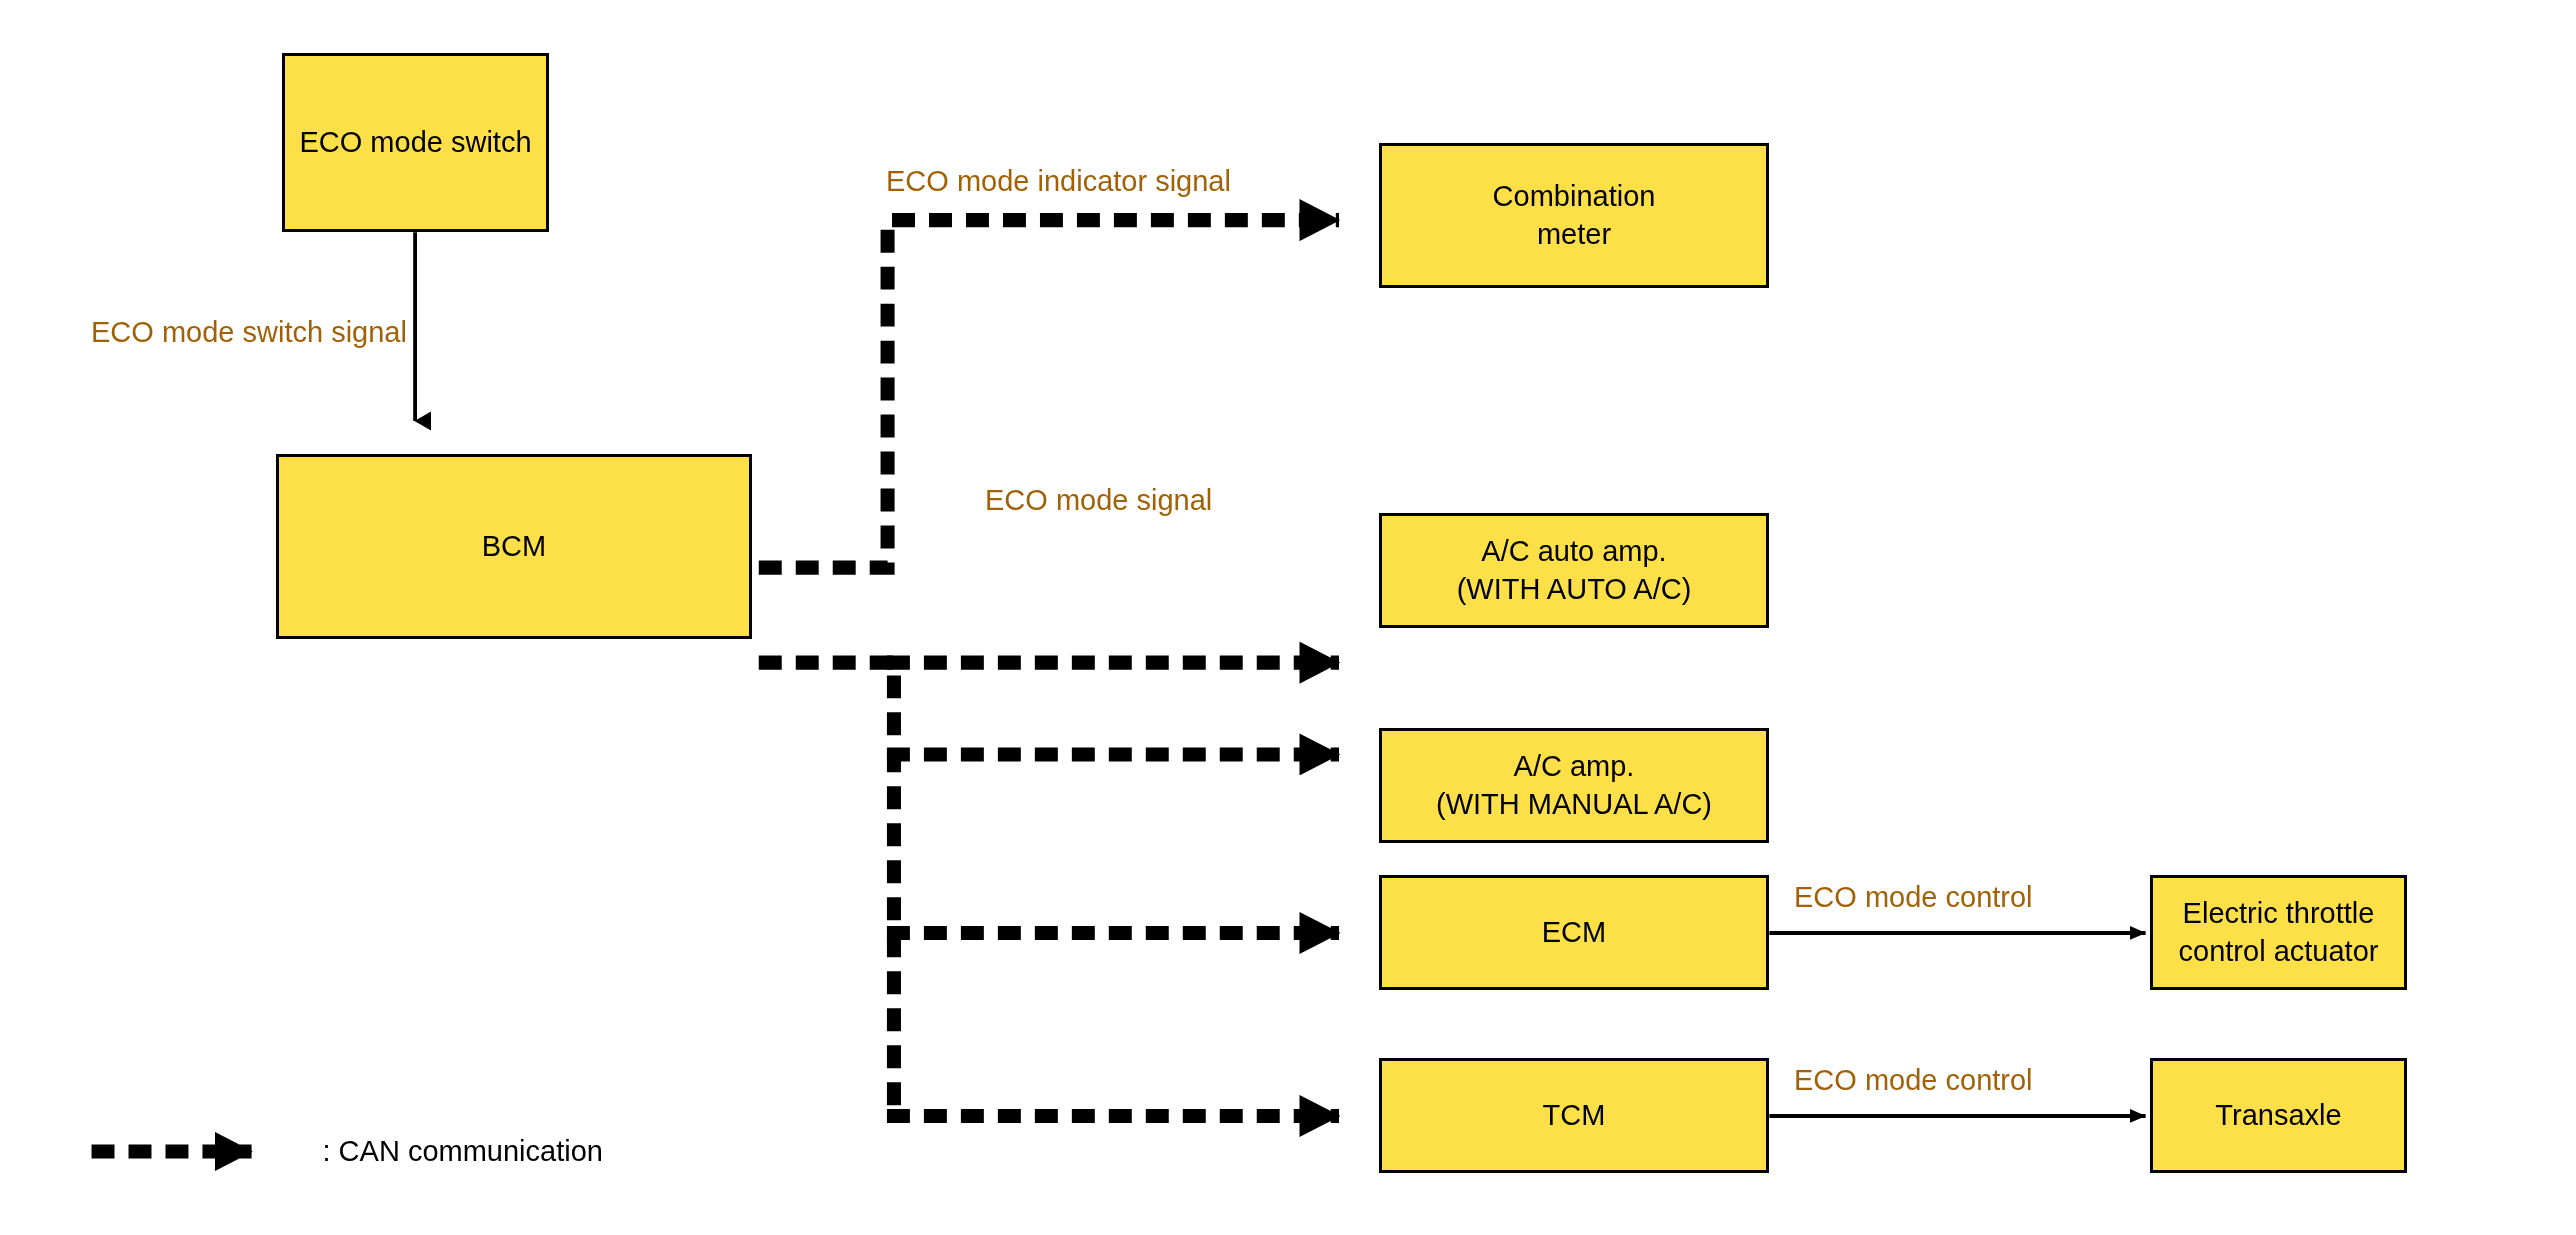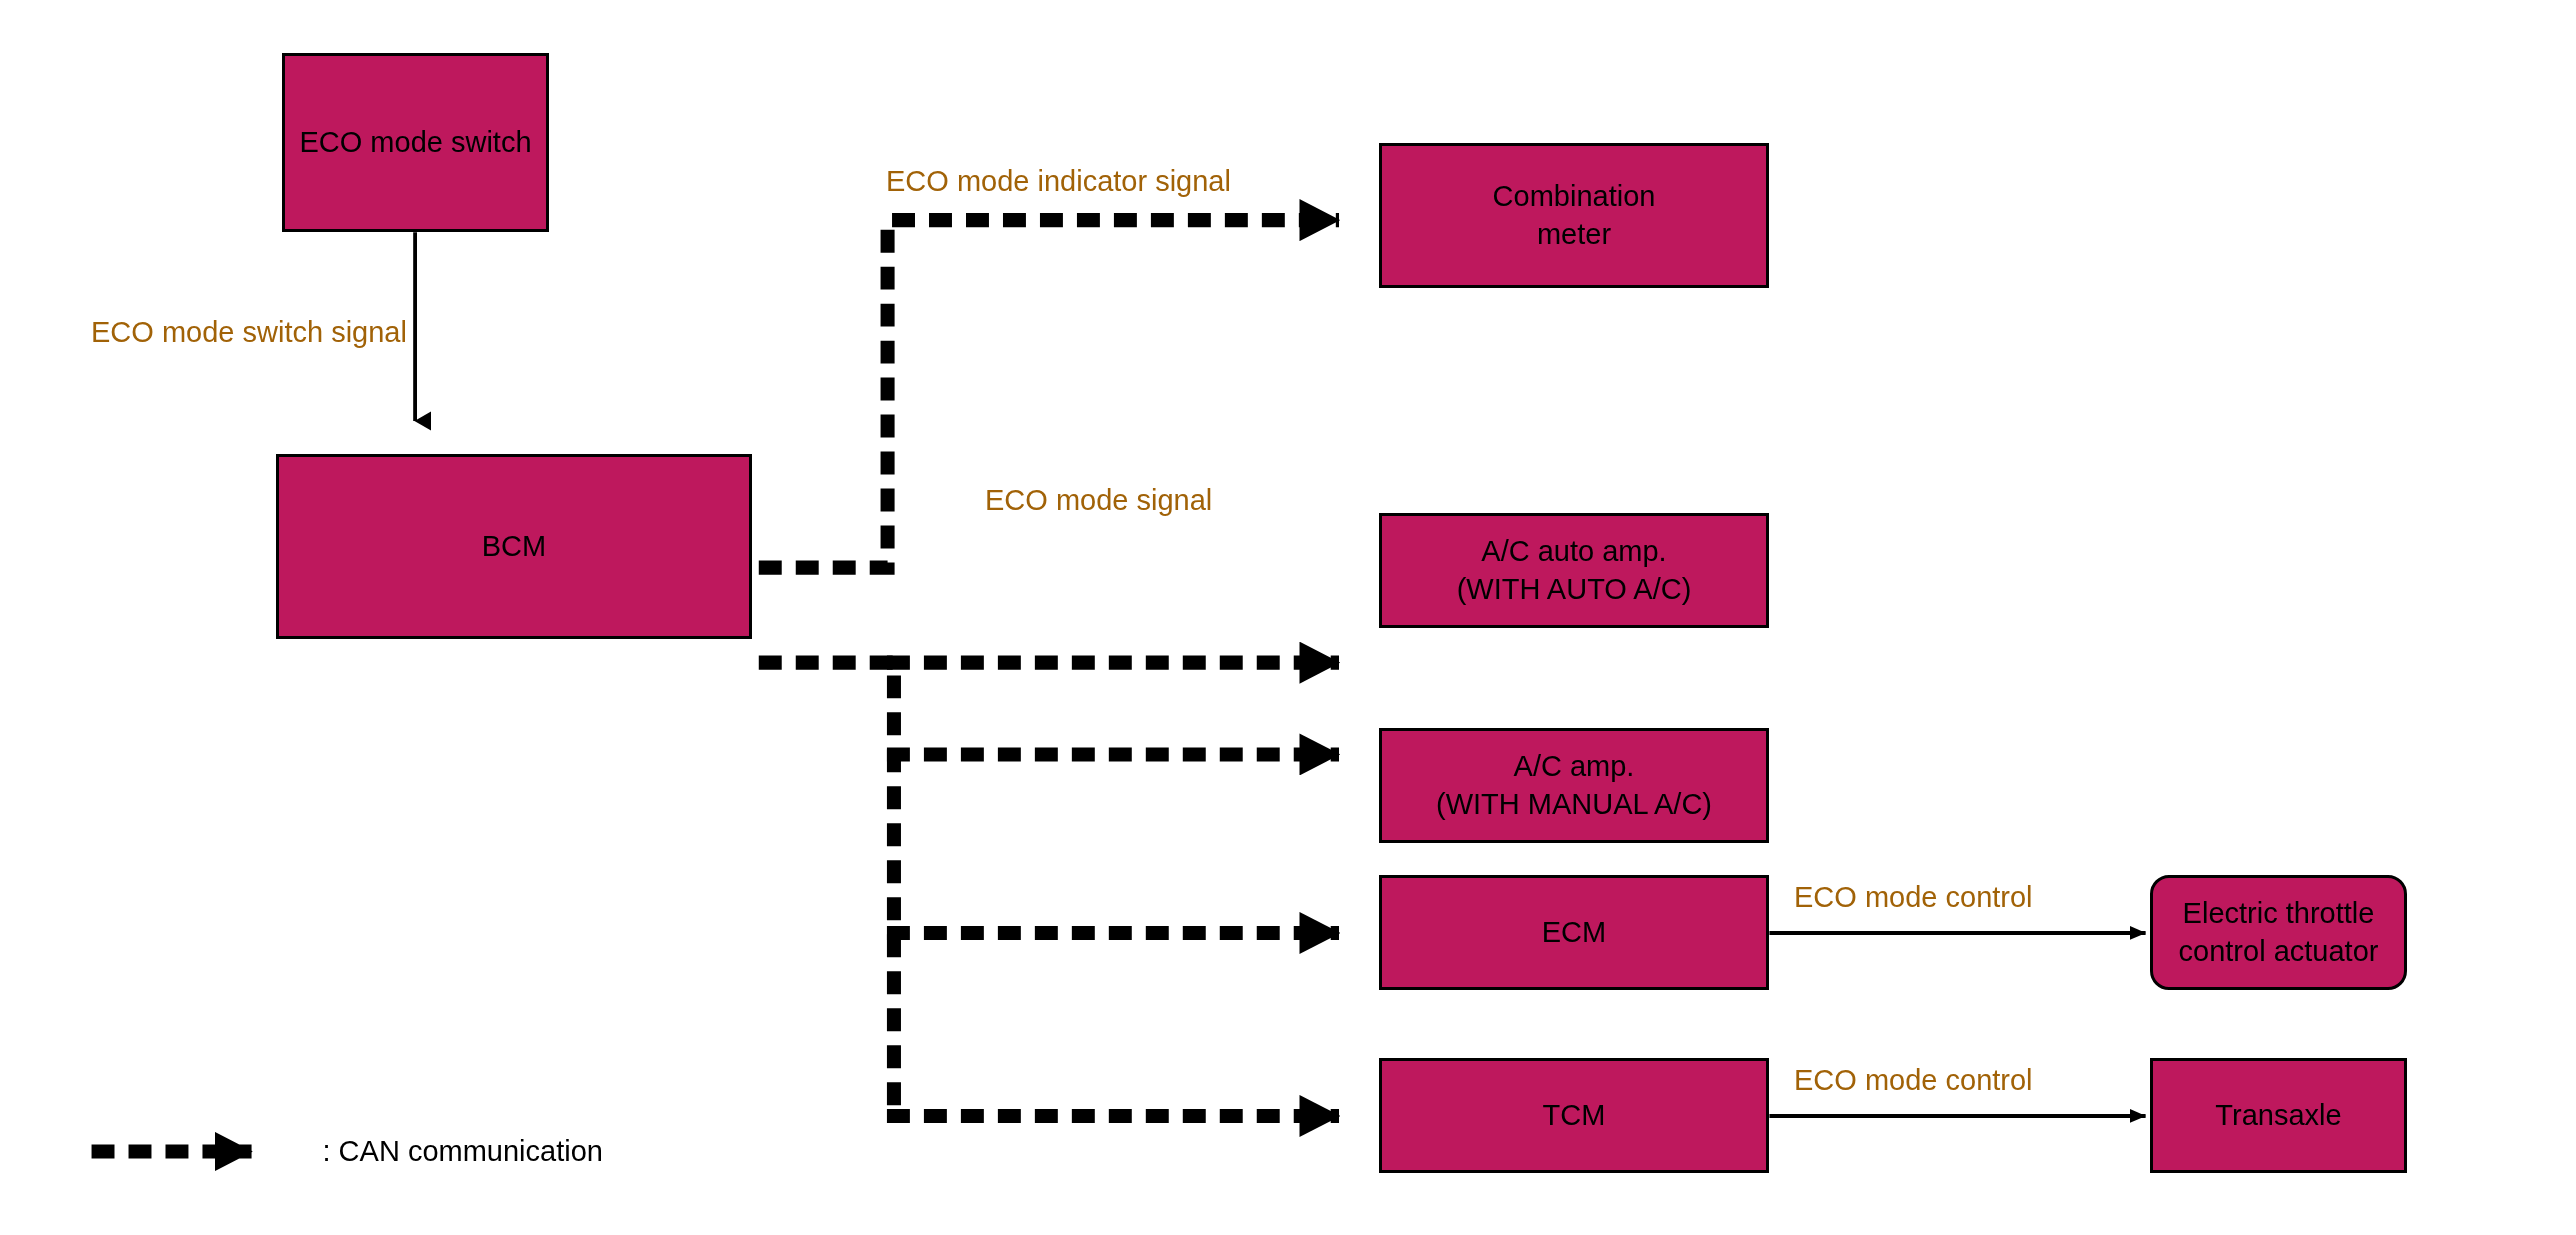--- a/index.html
+++ b/index.html
@@ -3,21 +3,21 @@
 <meta charset="utf-8">
 <title>ECO Mode System Diagram</title>
 <style>
   html,body{margin:0;padding:0;background:#ffffff;}
   body{font-family:"Liberation Sans", sans-serif;}
   #stage{position:relative;width:2576px;height:1236px;background:#fff;overflow:hidden;}
   svg.layer{position:absolute;left:0;top:0;width:2576px;height:1236px;}
   .node{
     position:absolute;
     border:3.2px solid #000;
-    background:#be185d;
+    background:#fde047;
     box-sizing:border-box;
     display:flex;
     align-items:center;
     justify-content:center;
     text-align:center;
     color:#000;
     line-height:1.30;
     font-size:29px;
     font-family:"Liberation Sans", sans-serif;
   }
@@ -122,21 +122,21 @@
   </div>
 
   <div class="node" style="left:1379px;top:875px;width:390px;height:115px;">
     <span class="lbl">ECM</span>
   </div>
 
   <div class="node" style="left:1379px;top:1058px;width:390px;height:115px;">
     <span class="lbl">TCM</span>
   </div>
 
-  <div class="node" style="left:2150px;top:875px;width:257px;height:115px;border-radius:19px;">
+  <div class="node" style="left:2150px;top:875px;width:257px;height:115px;">
     <span class="lbl">Electric throttle
 control actuator</span>
   </div>
 
   <div class="node" style="left:2150px;top:1058px;width:257px;height:115px;">
     <span class="lbl">Transaxle</span>
   </div>
 
   <div class="edge-label" style="left:91px;top:316px;">
     <span>ECO mode switch signal</span>

